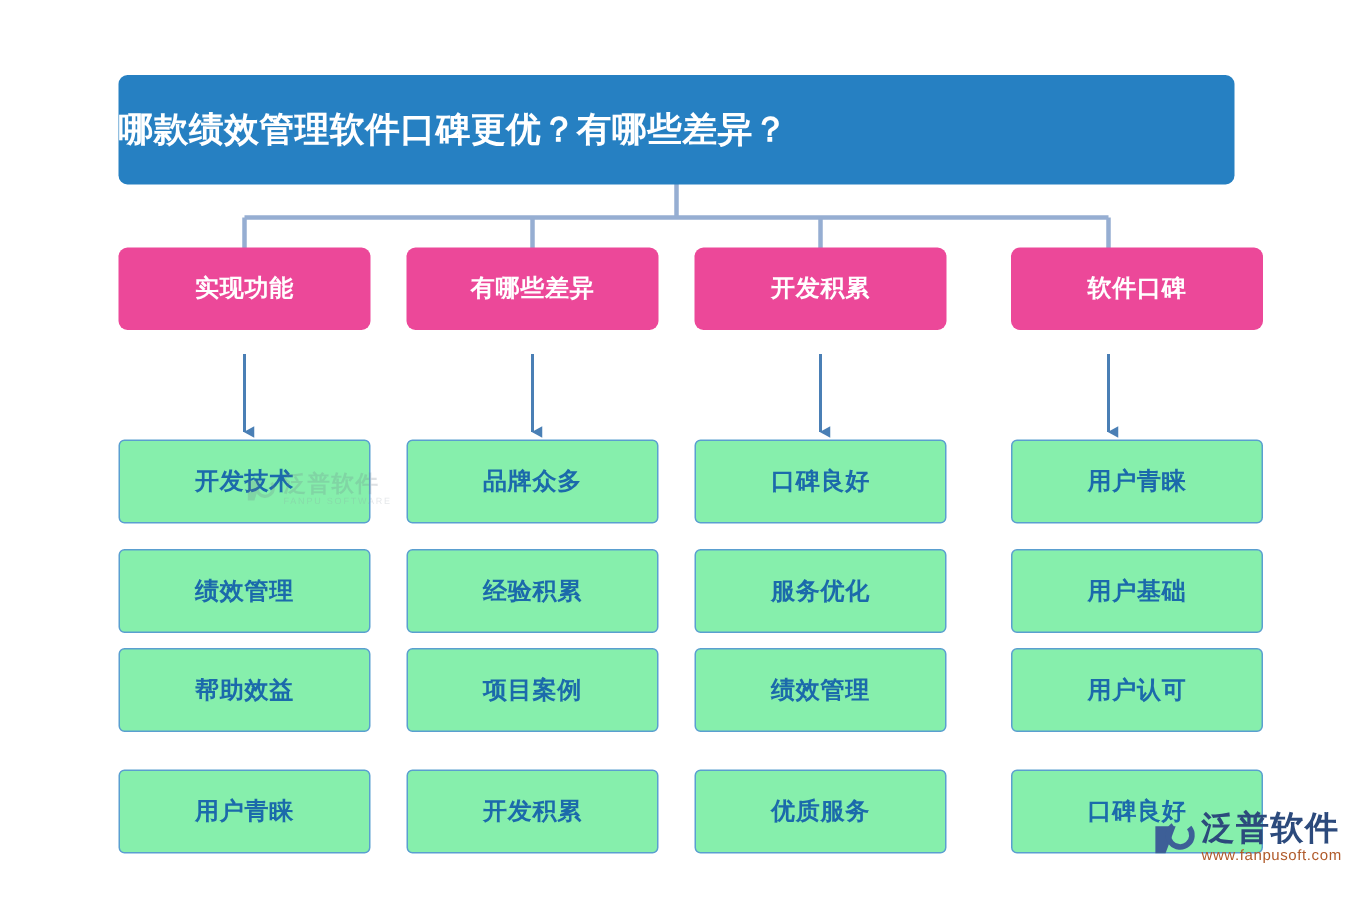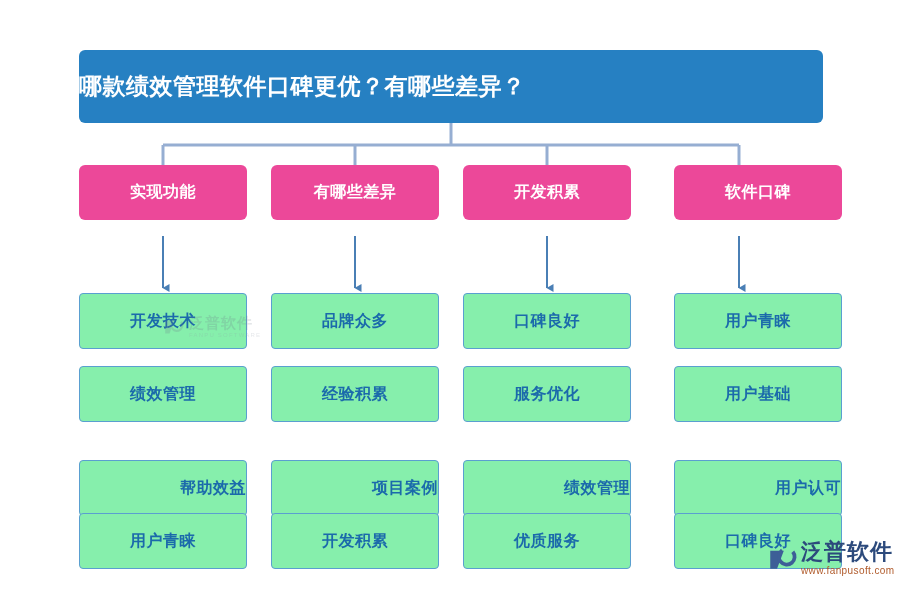--- a/index.html
+++ b/index.html
@@ -92,21 +92,21 @@
 
   
   .col-0 { left: 79px;  width: 168px; }
   .col-1 { left: 271px; width: 168px; }
   .col-2 { left: 463px; width: 168px; }
   .col-3 { left: 655px; width: 168px; margin-left: 19px; }
 
   
   .row-0 { top: 293px; }
   .row-1 { top: 366px; }
-  .row-2 { top: 460px; justify-content: flex-end; }
+  .row-2 { top: 432px; }
   .row-3 { top: 513px; }
 
   
   .wm-center {
     position: absolute;
     left: 163px;
     top: 315px;
     display: flex;
     align-items: center;
     opacity: 0.22;

